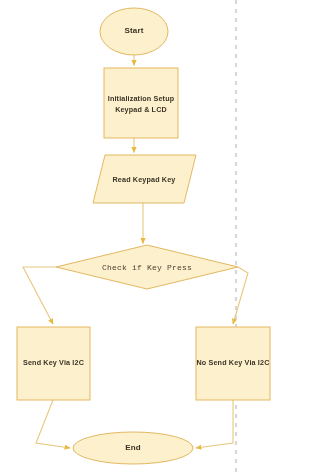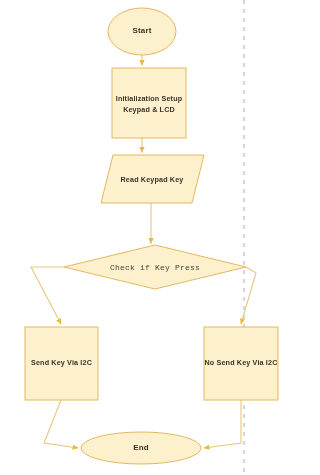--- a/index.html
+++ b/index.html
@@ -12,21 +12,20 @@
     height: 475px;
     position: relative;
     overflow: hidden;
     font-family: "Liberation Sans", sans-serif;
   }
   #diagram-root {
     position: absolute;
     left: 0; top: 0;
     width: 300px;
     height: 414px;
-    margin-left: 8px;
   }
   svg.flow {
     position: absolute;
     left: 0; top: 0;
     width: 300px;
     height: 475px;
     display: block;
   }
   .node-label {
     font-family: "Liberation Sans", sans-serif;

